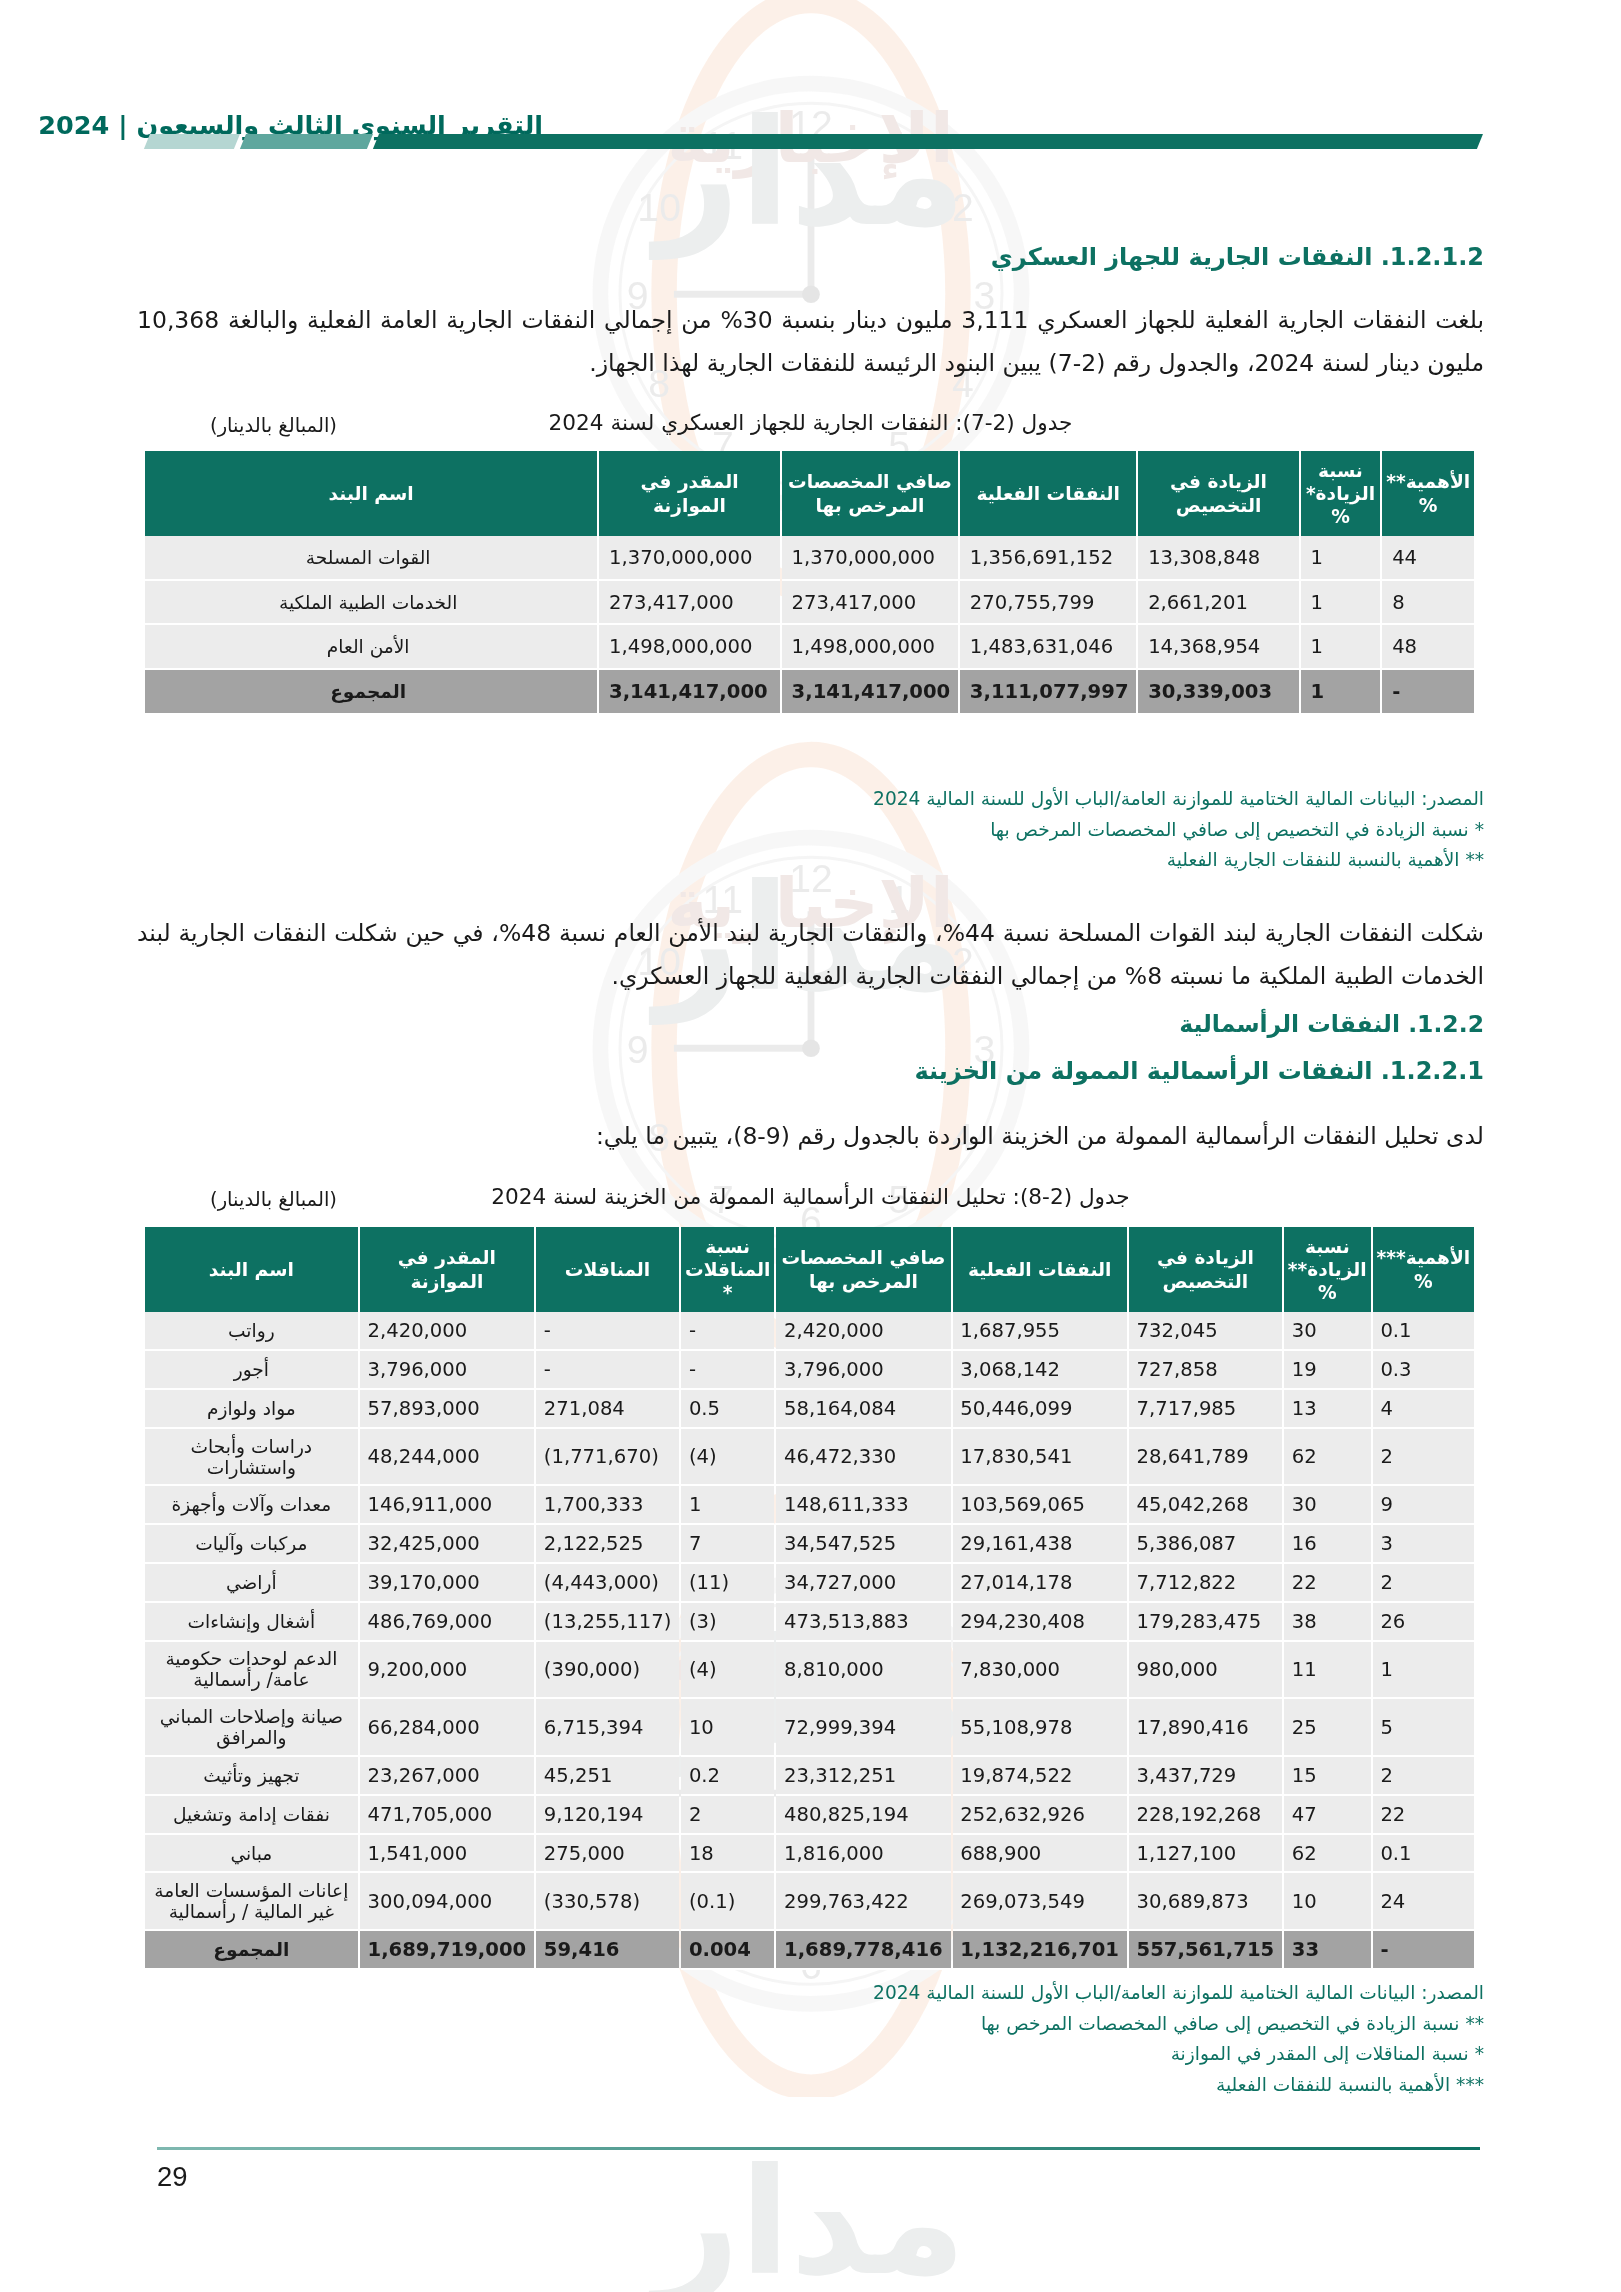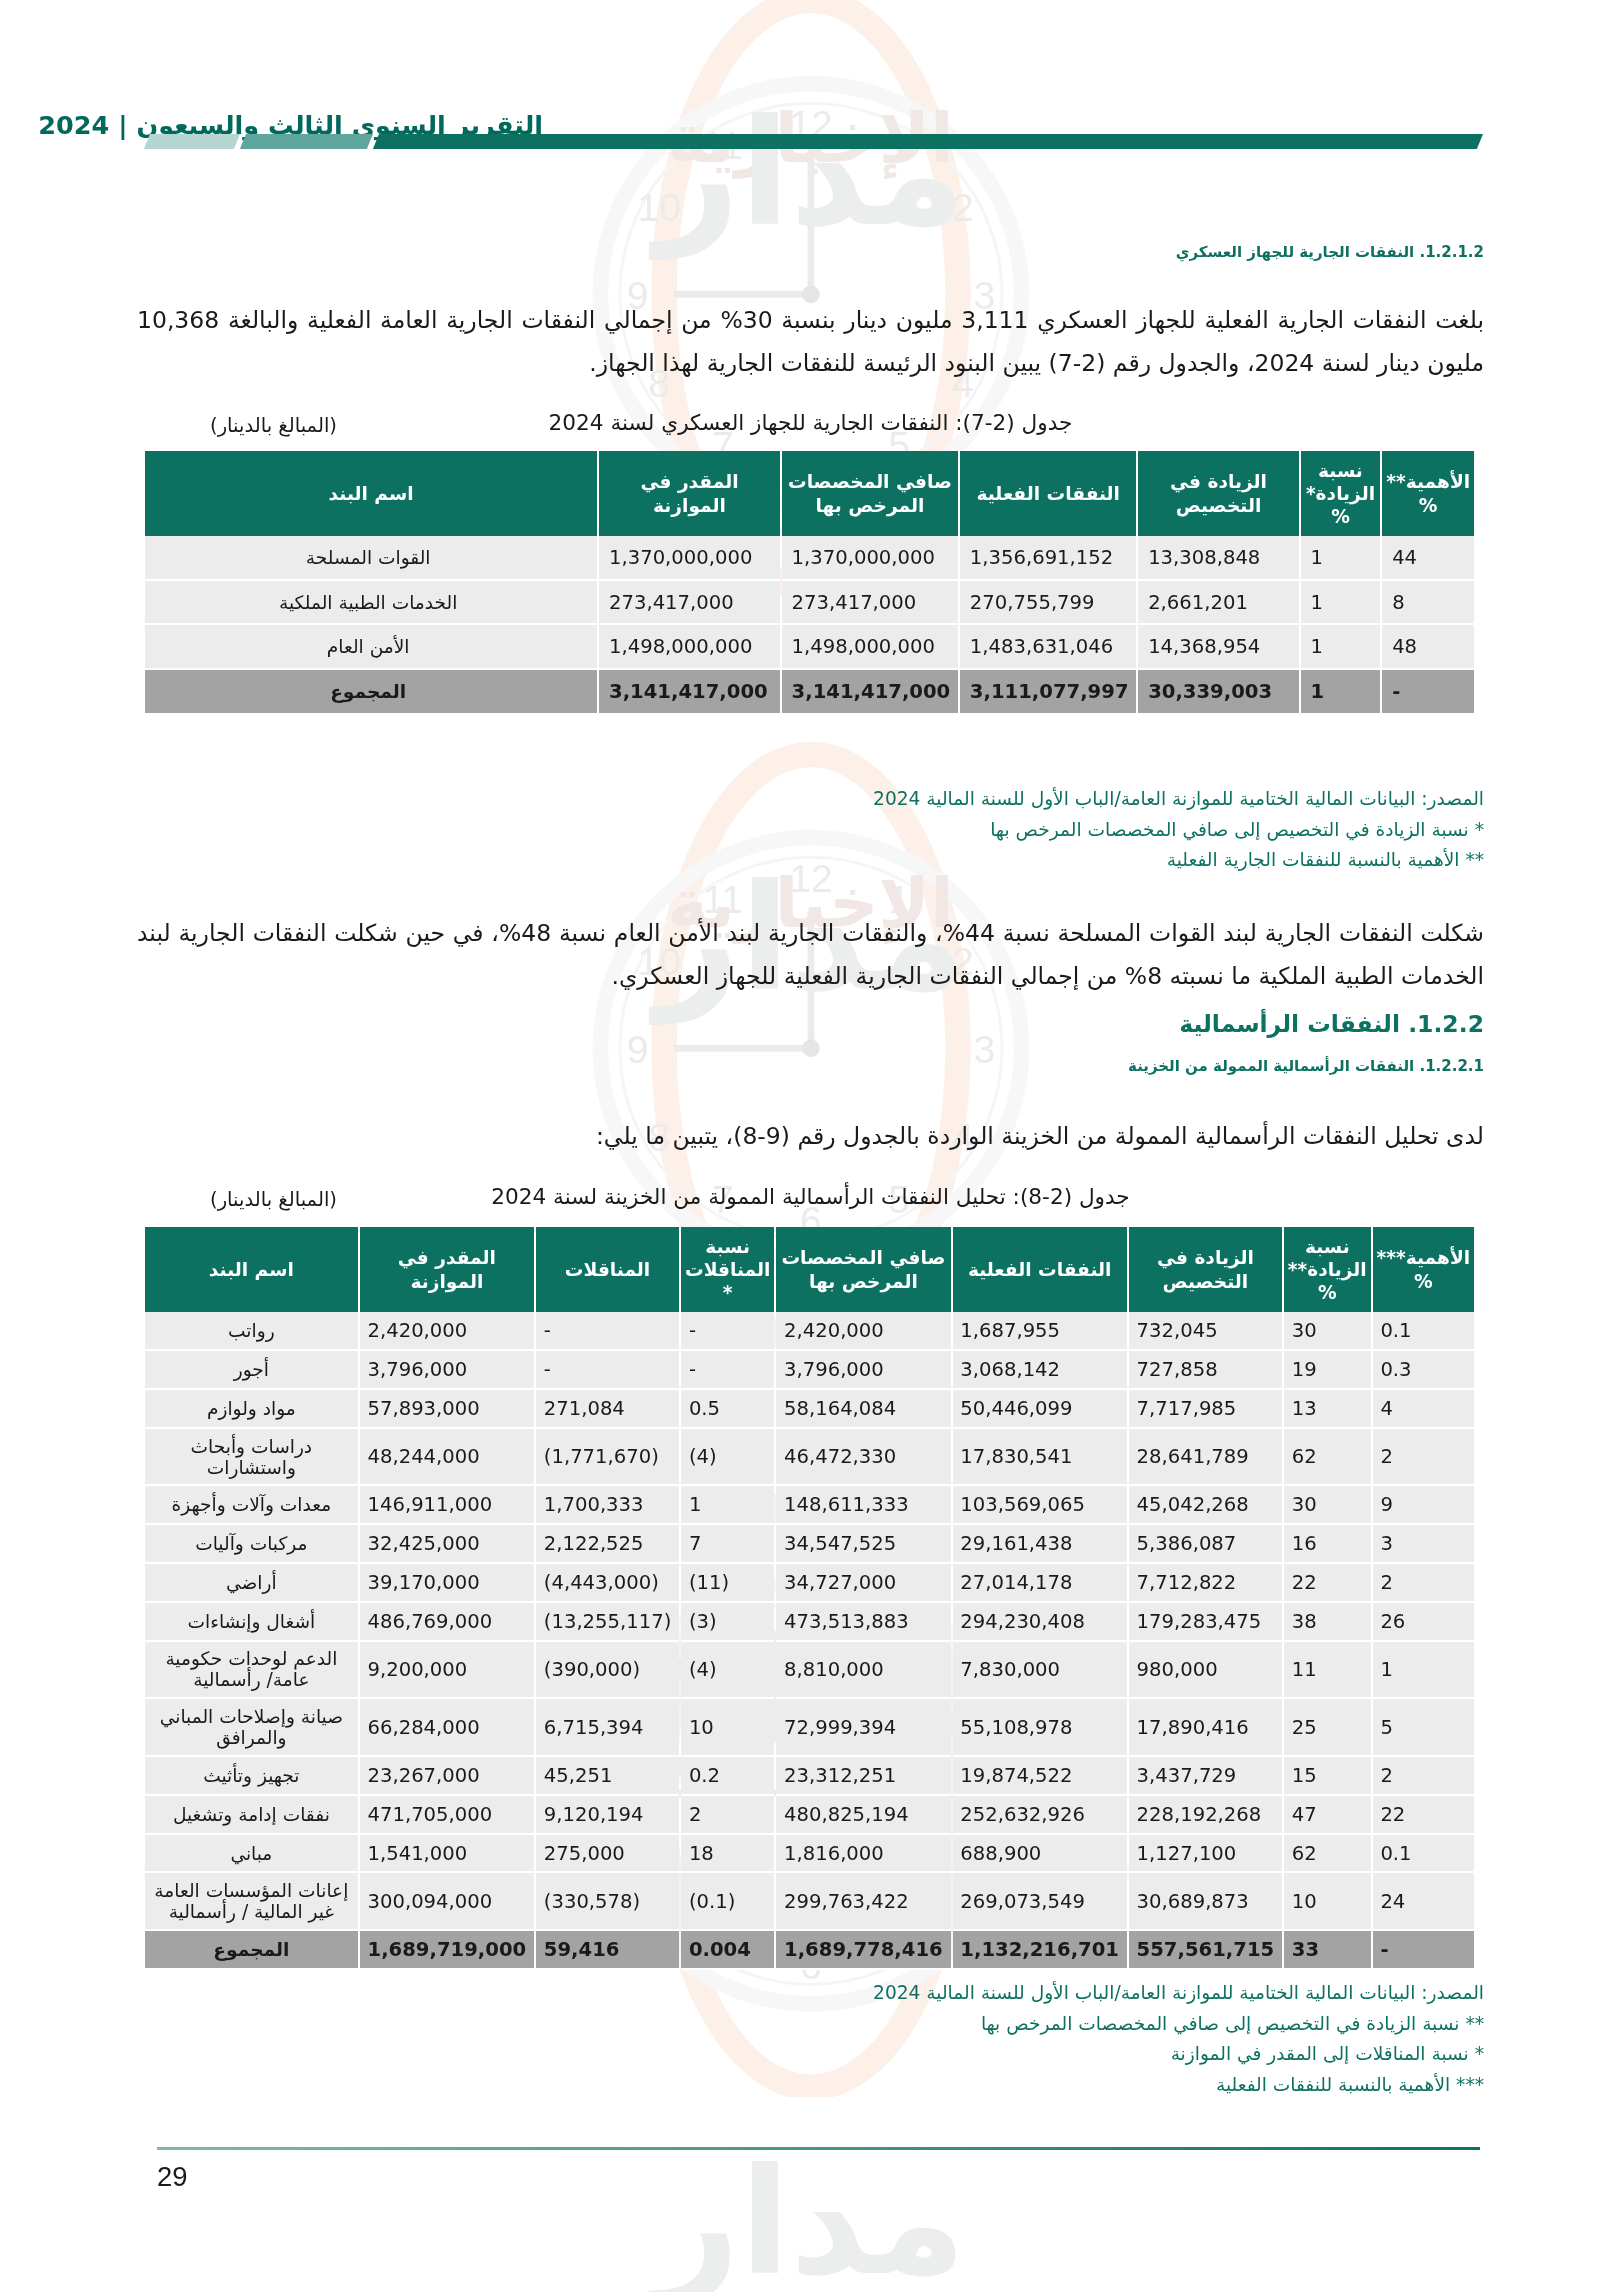--- a/index.html
+++ b/index.html
@@ -59,21 +59,21 @@
   .bar-seg{position:absolute;height:14.7px;top:2px;transform:skewX(-22deg);}
   .bar-a{left:0;width:90px;background:#b5d6d2;}
   .bar-b{left:96px;width:127px;background:#5fa79e;}
   .bar-c{left:229px;width:1104px;background:#0d7162;transform:skewX(-22deg);}
 
   
   .sec-head{
     position:absolute;direction:rtl;text-align:right;
     color:#0d7162;font-weight:bold;white-space:nowrap;
   }
-  .h3{font-size:15px;}
+  .h3{font-size:24px;}
   .h2{font-size:23.5px;}
 
   .para{
     position:absolute;direction:rtl;text-align:justify;
     font-size:23.5px;line-height:1.85;color:#1a1a1a;
   }
 
   .tbl-caption{
     position:absolute;direction:rtl;text-align:center;
     font-size:21.6px;color:#1a1a1a;

